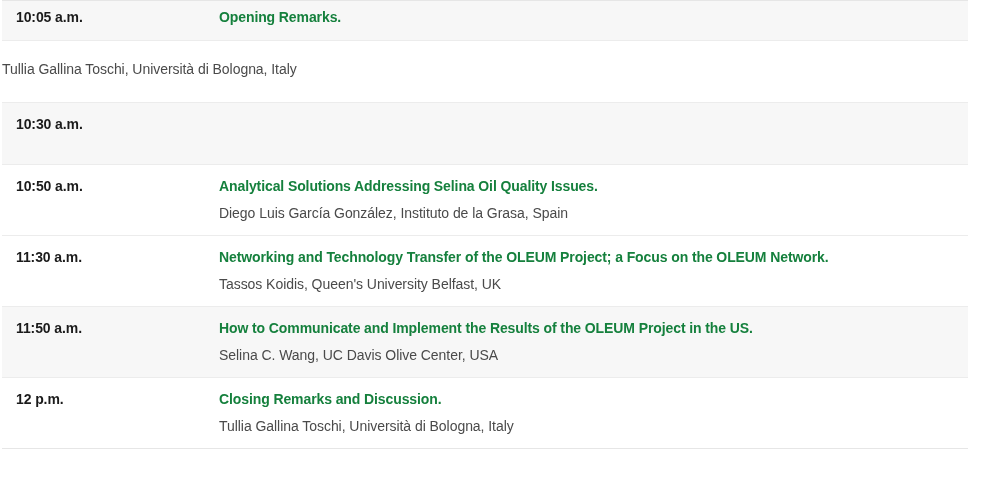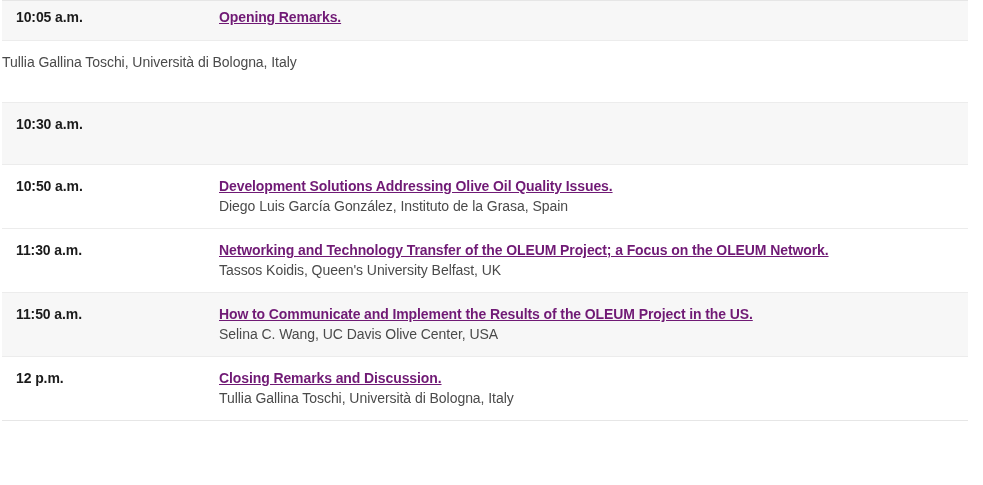--- a/index.html
+++ b/index.html
@@ -67,33 +67,32 @@
   .info-cell {
     flex: 1 1 auto;
     padding-right: 12px;
     box-sizing: border-box;
     min-width: 0;
   }
 
   .talk-title {
     font-size: 14px;
     font-weight: bold;
-    color: #701a75;
+    color: #15803d;
     line-height: 20px;
     letter-spacing: -0.1px;
-    text-decoration: underline;
   }
 
   .talk-speaker {
     font-size: 14px;
     font-weight: normal;
     color: #4a4a4a;
     line-height: 21px;
     letter-spacing: -0.05px;
-    margin-top: 0;
+    margin-top: 7px;
   }
   .talk-speaker:empty {
     display: none;
   }
 </style>
 </head>
 <body>
 
 <div class="schedule">
 
@@ -111,21 +110,21 @@
     </div>
   </div>
 
   <div class="row shaded double">
     <div class="time-cell">10:30 a.m.</div>
   </div>
 
   <div class="row double">
     <div class="time-cell">10:50 a.m.</div>
     <div class="info-cell">
-      <div class="talk-title">Development Solutions Addressing Olive Oil Quality Issues.</div>
+      <div class="talk-title">Analytical Solutions Addressing Selina Oil Quality Issues.</div>
       <div class="talk-speaker">Diego Luis García González, Instituto de la Grasa, Spain</div>
     </div>
   </div>
 
 
   <div class="row double">
     <div class="time-cell">11:30 a.m.</div>
     <div class="info-cell">
       <div class="talk-title">Networking and Technology Transfer of the OLEUM Project; a Focus on the OLEUM Network.</div>
       <div class="talk-speaker">Tassos Koidis, Queen's University Belfast, UK</div>

